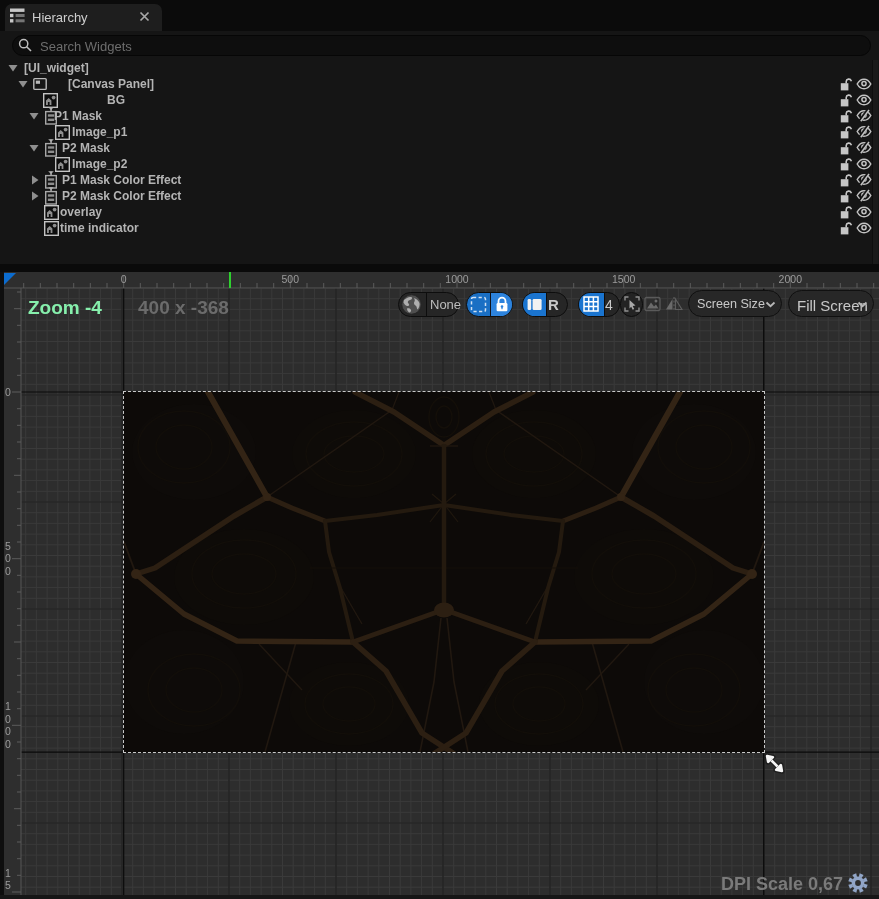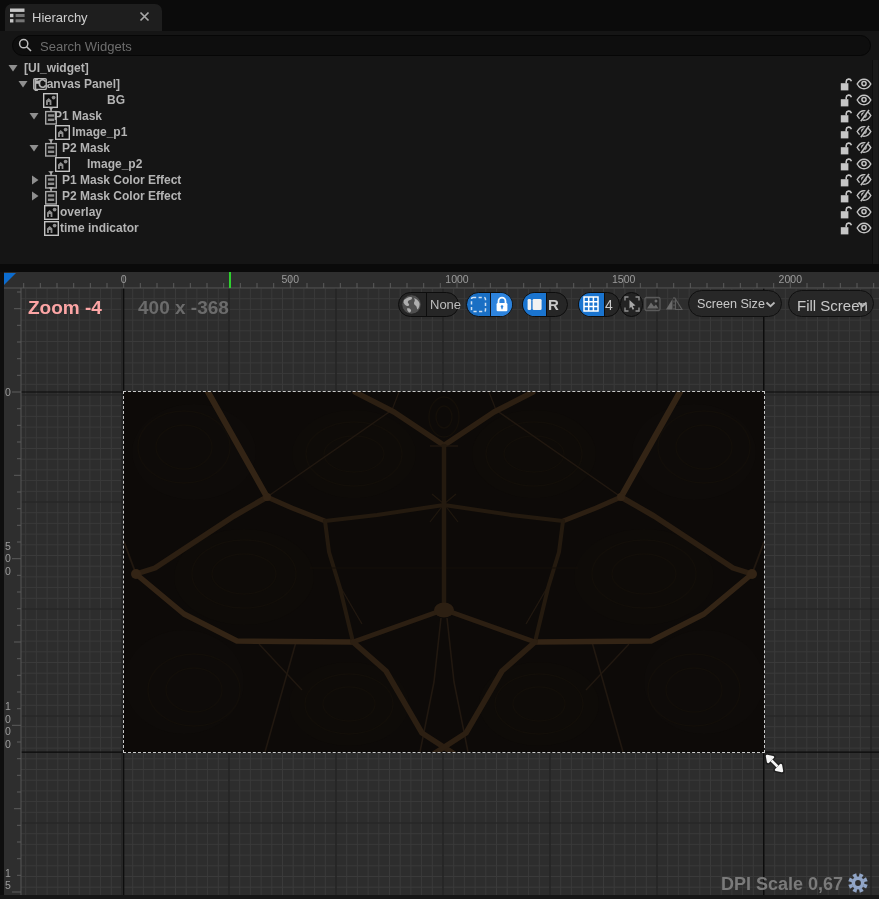--- a/index.html
+++ b/index.html
@@ -41,21 +41,21 @@
         <polygon points="0.5,1 9.5,1 5,7.5" fill="#8f8f8f"></polygon>
       </svg>
       <div class="abs" style="left:24px;top:61px;height:14px;line-height:14px;">[UI_widget]</div>
       <svg class="abs" style="left:18px;top:80px;" width="10" height="8" viewBox="0 0 10 8">
         <polygon points="0.5,1 9.5,1 5,7.5" fill="#8f8f8f"></polygon>
       </svg>
       <svg class="abs" style="left:33px;top:77px;" width="14" height="14" viewBox="0 0 14 14">
         <rect x="0.8" y="1.6" width="12.4" height="10.8" rx="1" fill="none" stroke="#b9b9b9" stroke-width="1.4"></rect>
         <rect x="2.8" y="3.6" width="4.2" height="3.2" fill="#b9b9b9"></rect>
       </svg>
-      <div class="abs" style="left:34px;top:77px;height:14px;line-height:14px;text-align:center;">[Canvas Panel]</div>
+      <div class="abs" style="left:68px;top:77px;height:14px;line-height:14px;text-align:center;">[Canvas Panel]</div>
       <svg class="abs" style="left:840px;top:77px;" width="14" height="14" viewBox="0 0 14 14">
         <path d="M6.2,6.5 V4.6 A2.6,2.6 0 0 1 11.2,3.7 L11.4,4.3" fill="none" stroke="#c6c6c6" stroke-width="1.6"></path>
         <rect x="0.8" y="6.2" width="7.6" height="7.2" fill="#c6c6c6"></rect>
       </svg>
       <svg class="abs" style="left:856px;top:78px;" width="16" height="12" viewBox="0 0 16 12">
         <path d="M1.2,6 C3.2,2.4 6,1.2 8,1.2 C10,1.2 12.8,2.4 14.8,6 C12.8,9.6 10,10.8 8,10.8 C6,10.8 3.2,9.6 1.2,6 Z" fill="none" stroke="#c2c2c2" stroke-width="1.5"></path>
         <circle cx="8" cy="5.6" r="2.1" fill="none" stroke="#c2c2c2" stroke-width="1.5"></circle>
       </svg>
       <svg class="abs" style="left:43px;top:93px;" width="15" height="15" viewBox="0 0 15 15">
         <rect x="0.7" y="0.7" width="13.6" height="13.6" fill="#0d0d0d" stroke="#c3c3c3" stroke-width="1.4"></rect>
@@ -130,21 +130,21 @@
         <circle cx="8" cy="6.1" r="2.1" fill="none" stroke="#c2c2c2" stroke-width="1.5"></circle>
         <path d="M3.6,12.4 L12.2,0.6" stroke="#151515" stroke-width="3.2"></path>
         <path d="M4.8,12.2 L13,1" stroke="#c2c2c2" stroke-width="1.5"></path>
       </svg>
       <svg class="abs" style="left:55px;top:157px;" width="15" height="15" viewBox="0 0 15 15">
         <rect x="0.7" y="0.7" width="13.6" height="13.6" fill="#0d0d0d" stroke="#c3c3c3" stroke-width="1.4"></rect>
         <polygon points="3,12 3,7.6 5.7,4.9 8.4,7.6 8.4,12" fill="#8e8e8e"></polygon>
         <rect x="4.9" y="9" width="1.7" height="3" fill="#0d0d0d"></rect>
         <circle cx="10.6" cy="4.6" r="1.9" fill="#8e8e8e"></circle>
       </svg>
-      <div class="abs" style="left:72px;top:157px;height:14px;line-height:14px;margin-left:15px;">Image_p2</div>
+      <div class="abs" style="left:72px;top:157px;height:14px;line-height:14px;">Image_p2</div>
       <svg class="abs" style="left:840px;top:157px;" width="14" height="14" viewBox="0 0 14 14">
         <path d="M6.2,6.5 V4.6 A2.6,2.6 0 0 1 11.2,3.7 L11.4,4.3" fill="none" stroke="#c6c6c6" stroke-width="1.6"></path>
         <rect x="0.8" y="6.2" width="7.6" height="7.2" fill="#c6c6c6"></rect>
       </svg>
       <svg class="abs" style="left:856px;top:158px;" width="16" height="12" viewBox="0 0 16 12">
         <path d="M1.2,6 C3.2,2.4 6,1.2 8,1.2 C10,1.2 12.8,2.4 14.8,6 C12.8,9.6 10,10.8 8,10.8 C6,10.8 3.2,9.6 1.2,6 Z" fill="none" stroke="#c2c2c2" stroke-width="1.5"></path>
         <circle cx="8" cy="5.6" r="2.1" fill="none" stroke="#c2c2c2" stroke-width="1.5"></circle>
       </svg>
       <svg class="abs" style="left:31px;top:175px;" width="8" height="10" viewBox="0 0 8 10">
         <polygon points="1,0.5 7.5,5 1,9.5" fill="#8f8f8f"></polygon>
@@ -253,21 +253,21 @@
         <text x="8" y="450.6" font-size="10.5" fill="#9b9b9b" text-anchor="middle">0</text>
         <text x="8" y="463.1" font-size="10.5" fill="#9b9b9b" text-anchor="middle">0</text>
         <text x="8" y="475.6" font-size="10.5" fill="#9b9b9b" text-anchor="middle">0</text>
         <text x="8" y="604.8" font-size="10.5" fill="#9b9b9b" text-anchor="middle">1</text>
         <text x="8" y="617.3" font-size="10.5" fill="#9b9b9b" text-anchor="middle">5</text>
       </svg>
     <svg class="abs" style="left:4px;top:1px;" width="12" height="12" viewBox="0 0 12 12">
       <polygon points="0,0 12,0 0,12" fill="#0c6ccf"></polygon>
     </svg>
 
-    <div class="abs" style="left:28px;top:25px;font-size:19px;font-weight:bold;color:#fca5a5;">Zoom -4</div>
+    <div class="abs" style="left:28px;top:25px;font-size:19px;font-weight:bold;color:#86efac;">Zoom -4</div>
     <div class="abs" style="left:138px;top:25px;font-size:19px;font-weight:bold;color:#6b6b6b;text-align:center;">400 x -368</div>
 
     <div class="abs" style="left:721px;top:602px;font-size:18px;font-weight:bold;color:#7a7a7a;">DPI Scale 0,67</div>
     <svg class="abs" style="left:848px;top:601px;" width="20" height="20" viewBox="-10 -10 20 20">
         <polygon points="-2.1,-9.6 2.1,-9.6 1.5,-6 -1.5,-6" fill="#91a5c7" transform="rotate(22)"></polygon>
         <polygon points="-2.1,-9.6 2.1,-9.6 1.5,-6 -1.5,-6" fill="#91a5c7" transform="rotate(67)"></polygon>
         <polygon points="-2.1,-9.6 2.1,-9.6 1.5,-6 -1.5,-6" fill="#91a5c7" transform="rotate(112)"></polygon>
         <polygon points="-2.1,-9.6 2.1,-9.6 1.5,-6 -1.5,-6" fill="#91a5c7" transform="rotate(157)"></polygon>
         <polygon points="-2.1,-9.6 2.1,-9.6 1.5,-6 -1.5,-6" fill="#91a5c7" transform="rotate(202)"></polygon>
         <polygon points="-2.1,-9.6 2.1,-9.6 1.5,-6 -1.5,-6" fill="#91a5c7" transform="rotate(247)"></polygon>

